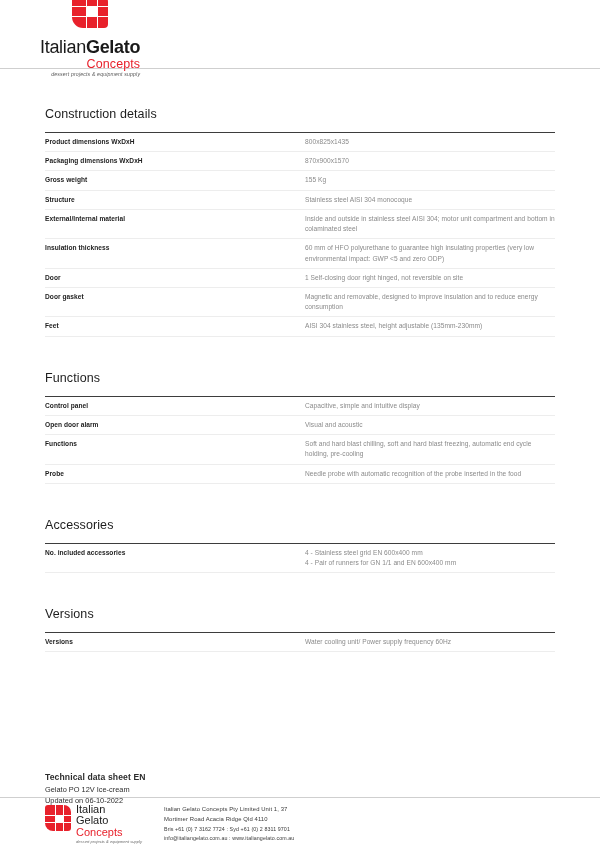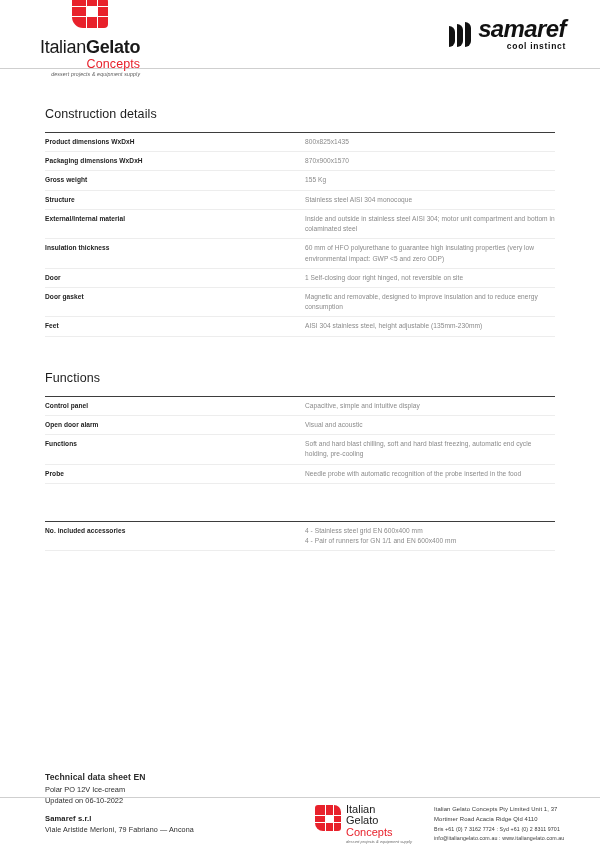--- a/index.html
+++ b/index.html
@@ -216,31 +216,20 @@
         <i class="bc"></i>
         <i class="br"></i>
     </div>
     <div class="ig-words">
       <div class="ig-name"><span class="light">Italian</span><b>Gelato</b></div>
       <div class="ig-concepts">Concepts</div>
       <div class="ig-tag">dessert projects &amp; equipment supply</div>
     </div>
   </div>
 
-  <div class="sam-lockup">
-    <div class="sam-bars">
-      <b></b>
-        <b></b>
-        <b></b>
-    </div>
-    <div class="sam-words">
-      <div class="sam-name">samaref</div>
-      <div class="sam-tag">cool instinct</div>
-    </div>
-  </div>
 
 </div>
 
 <div class="sheet">
   <div class="gap-lg"></div>
   <div id="sections-root">
       <div class="section">
         <div class="section-title">Construction details</div>
         <div class="section-rule"></div>
         <table class="spec">
@@ -330,49 +319,60 @@
               <td class="k">Probe</td>
               <td class="v">
                 <div>Needle probe with automatic recognition of the probe inserted in the food</div>
               </td>
             </tr>
           </tbody>
         </table>
       </div>
       <div class="gap-md"></div>
       <div class="section">
+        <div class="section-title">Accessories</div>
         <div class="section-rule"></div>
         <table class="spec">
           <tbody>
             <tr>
               <td class="k">No. included accessories</td>
               <td class="v">
                 <div>4 - Stainless steel grid EN 600x400 mm</div>
                 <div>4 - Pair of runners for GN 1/1 and EN 600x400 mm</div>
               </td>
             </tr>
           </tbody>
         </table>
       </div>
       <div class="gap-md"></div>
+      <div class="section">
+        <div class="section-title">Versions</div>
+        <div class="section-rule"></div>
+        <table class="spec">
+          <tbody>
+            <tr>
+              <td class="k">Versions</td>
+              <td class="v">
+                <div>Water cooling unit/ Power supply frequency 60Hz</div>
+              </td>
+            </tr>
+          </tbody>
+        </table>
+      </div>
     </div>
 </div>
 
 <div class="doc-meta">
   <div class="t">Technical data sheet EN</div>
-  <div>Polar PO 12V Ice-cream</div>
+  <div>Gelato PO 12V Ice-cream</div>
   <div>Updated on 06-10-2022</div>
 </div>
 
 <div class="page-footer">
 
-  <div class="foot-left">
-    <div class="co">Samaref s.r.l</div>
-    <div class="ad">Viale Aristide Merloni, 79 Fabriano — Ancona</div>
-  </div>
 
   <div class="foot-logo">
     <div class="ig-mark">
       <i class="tl"></i>
         <i class="tc"></i>
         <i class="tr"></i>
       <i class="ml"></i>
         <i class="mc"></i>
         <i class="mr"></i>
       <i class="bl"></i>

